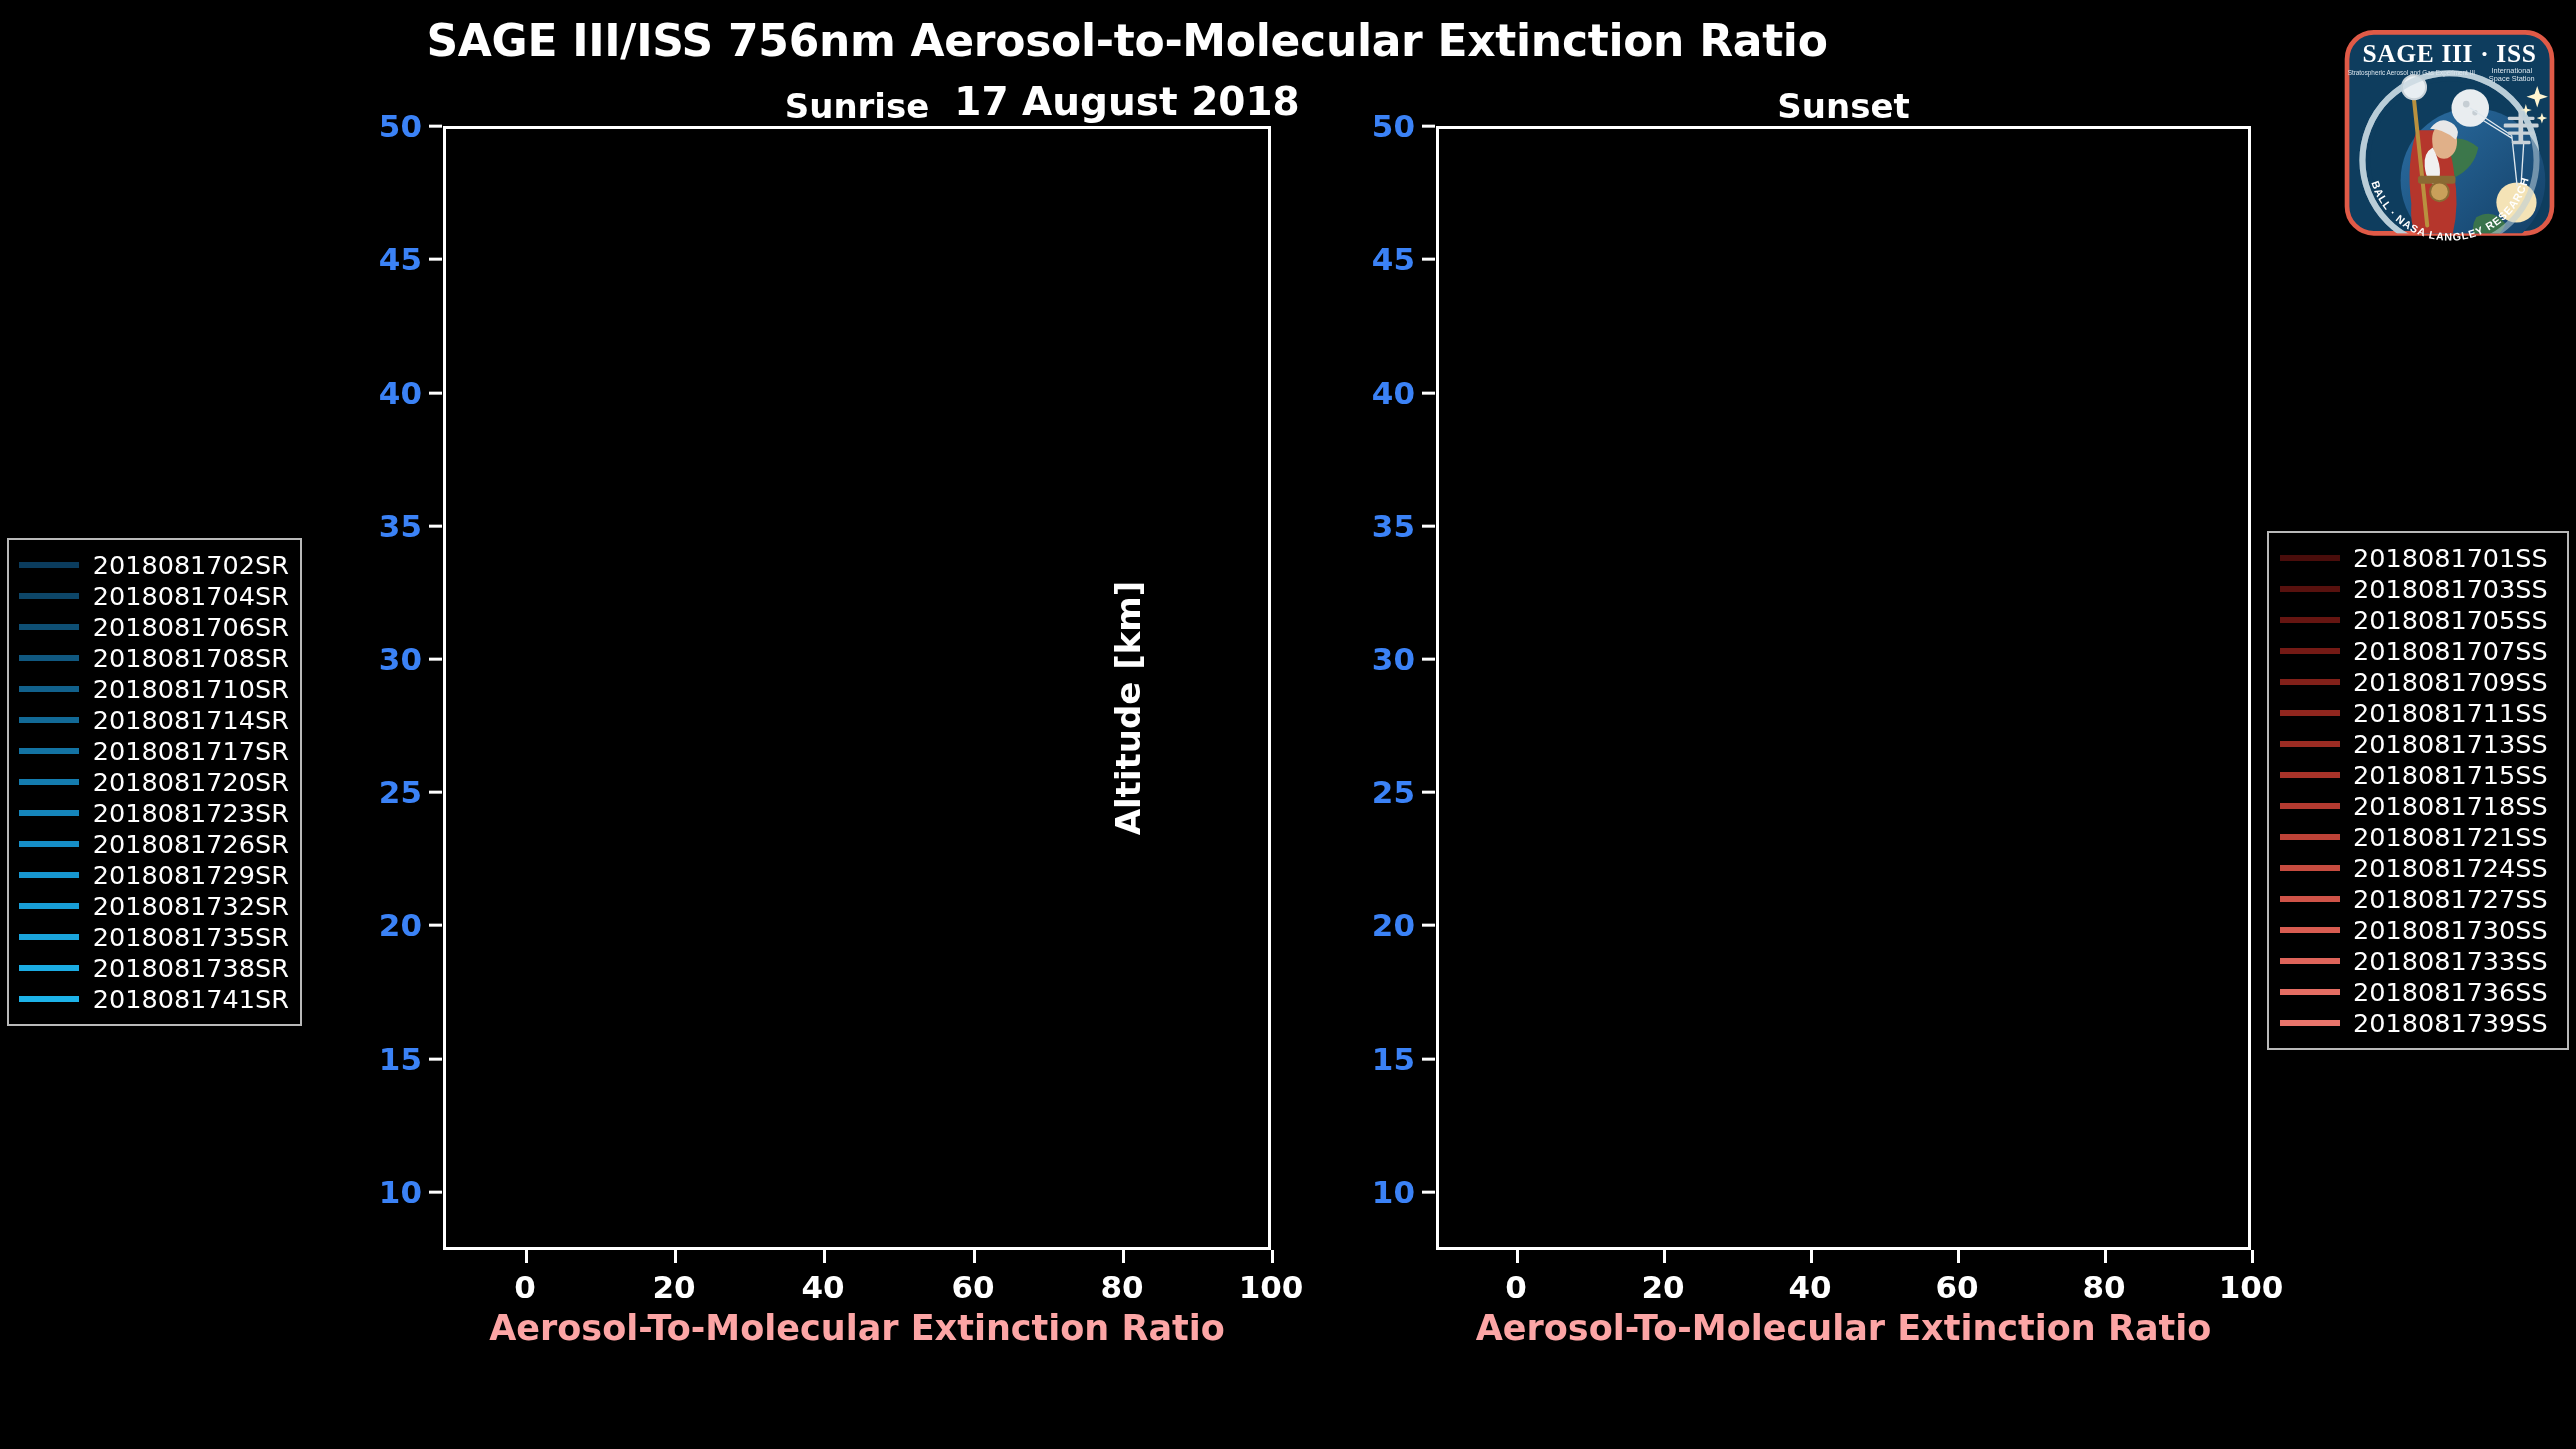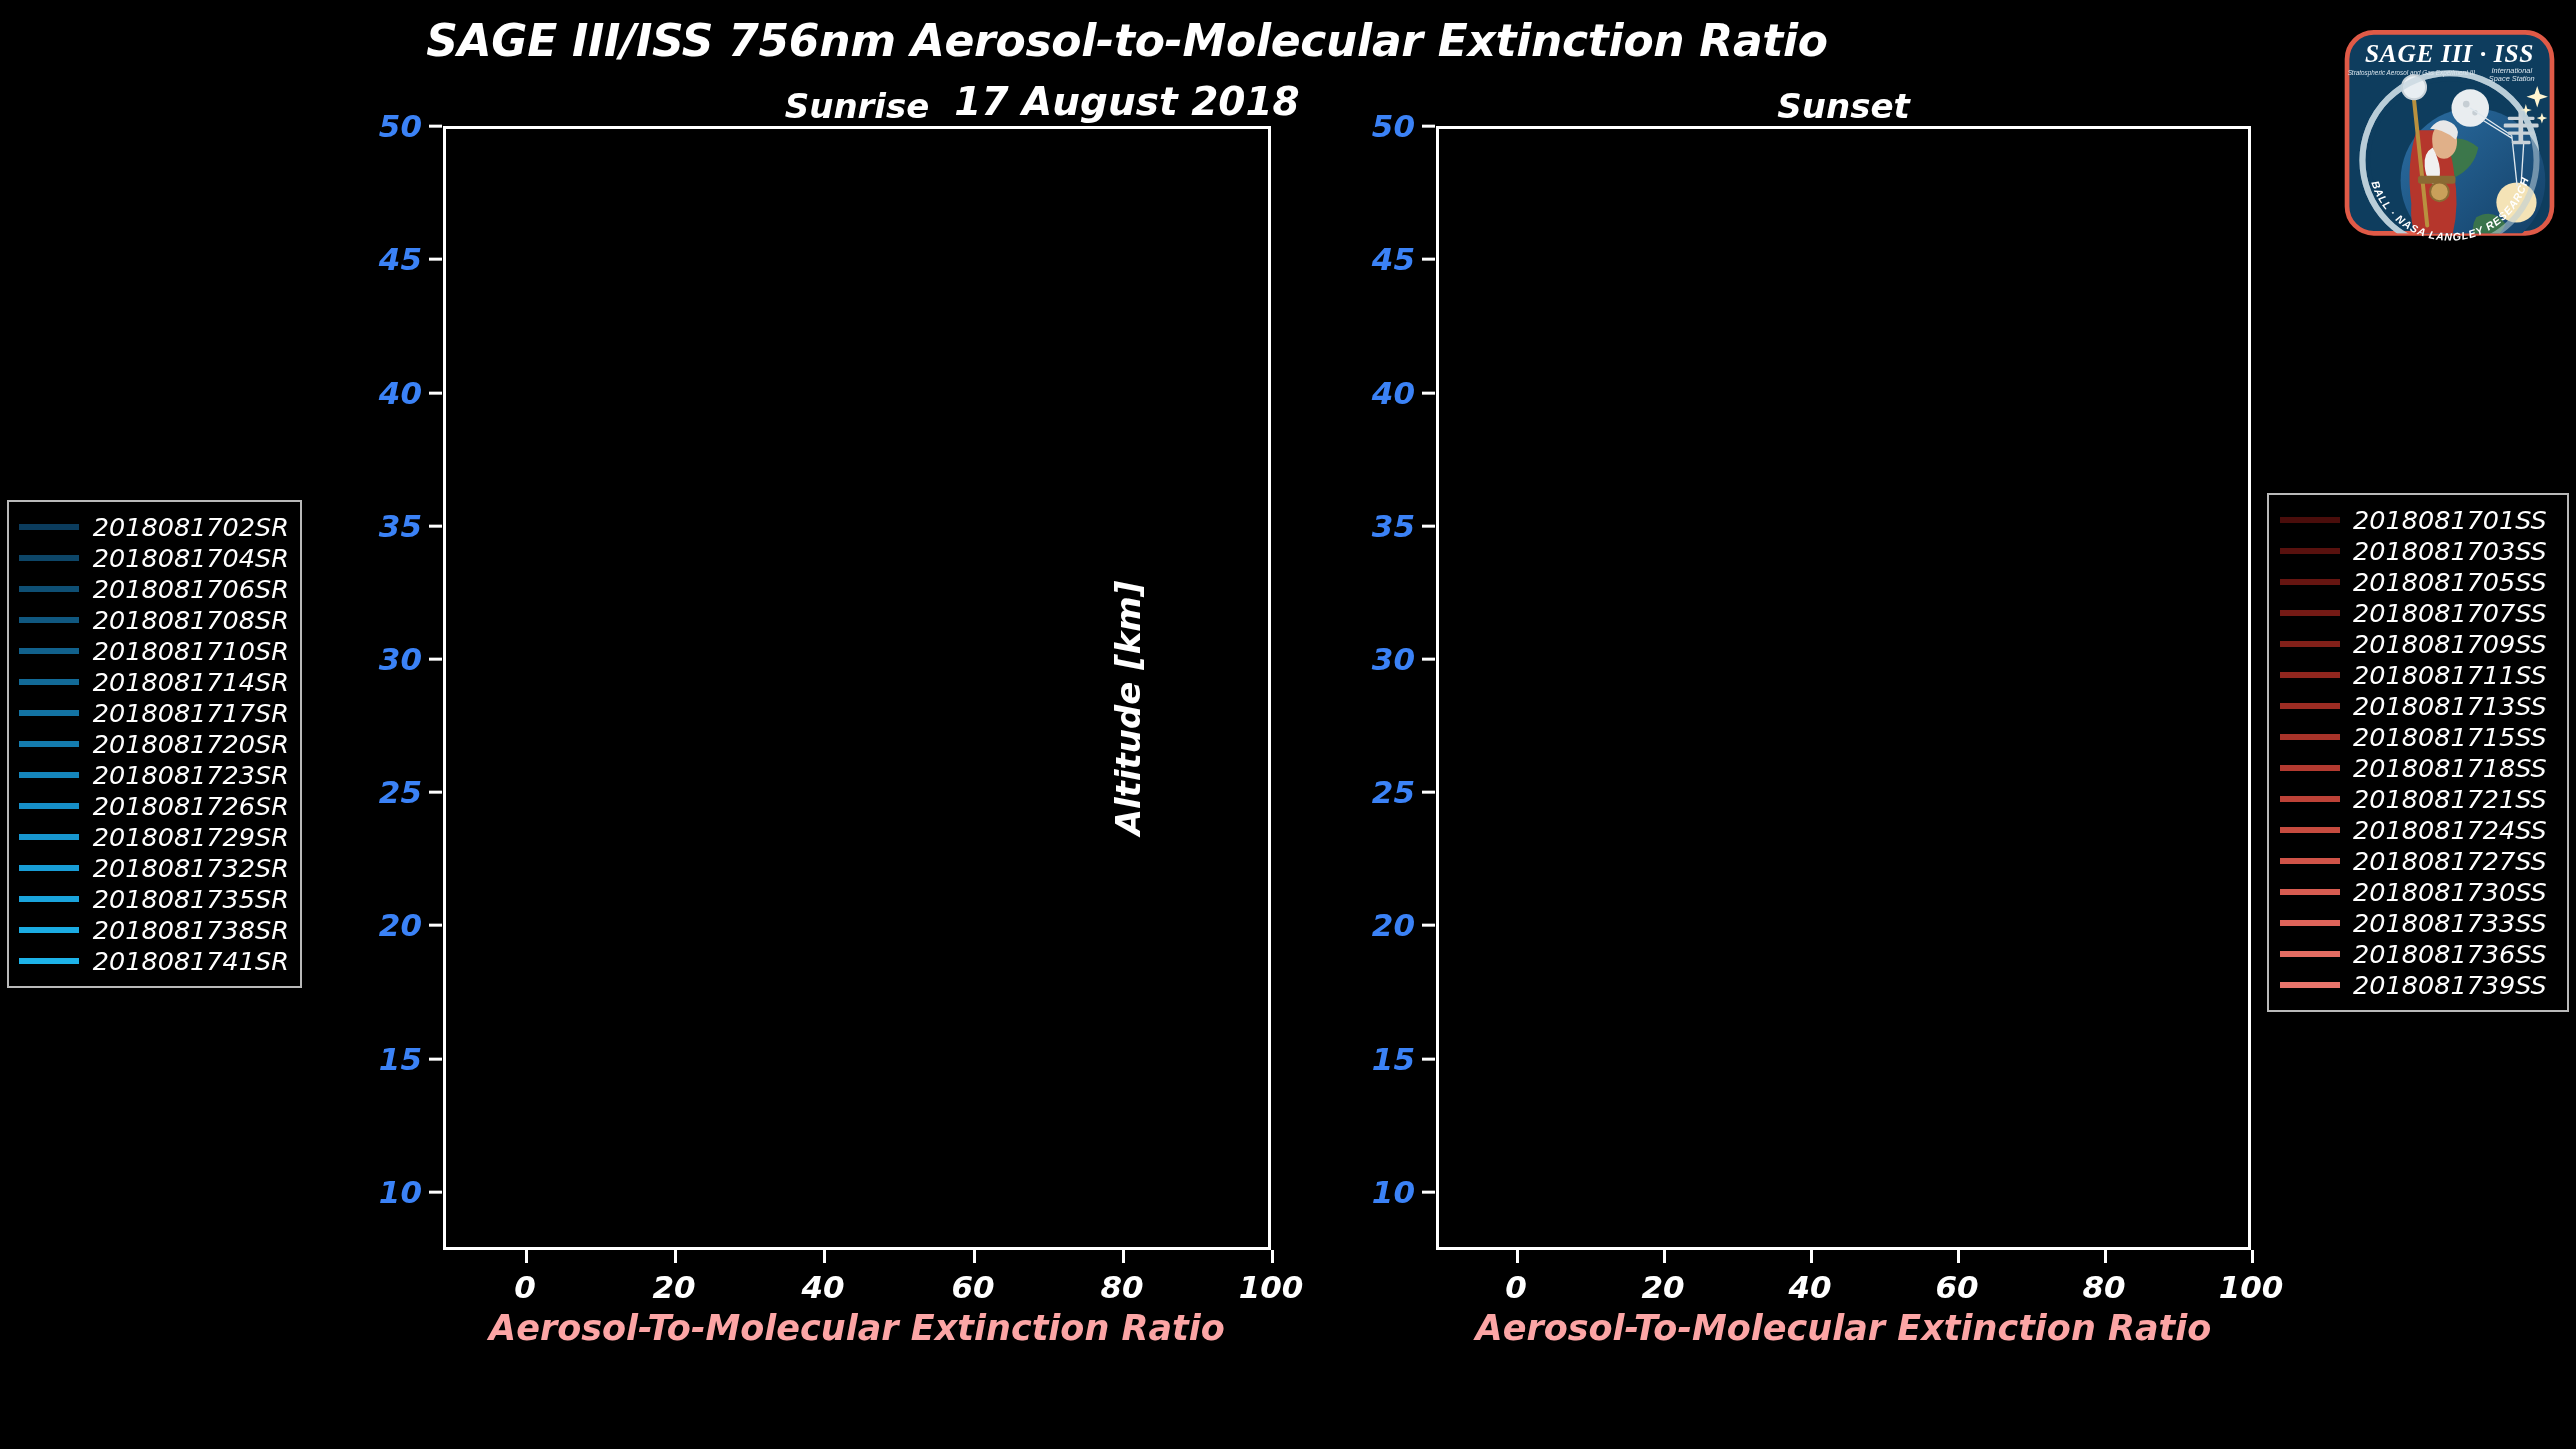--- a/index.html
+++ b/index.html
@@ -1,21 +1,21 @@
 <!DOCTYPE html>
 <html style="font-size:10.7px"><head>
 <meta charset="utf-8">
 <style>
   * { box-sizing: border-box; margin: 0; padding: 0; }
   html, body {
     width: 2576px; height: 1449px;
     background: #000; overflow: hidden;
     font-family: "DejaVu Sans", sans-serif;
   }
-  #root { position: relative; width: 2576px; height: 1449px; background: #000; font-style: italic; }
+  #root { position: relative; width: 2576px; height: 1449px; background: #000; }
 
   
   .main-title {
     position: absolute; left: 0; top: 14.8px; width: 2254px;
     text-align: center; color: #fff;
     font-size: 44px; font-weight: bold; letter-spacing: -0.3px;
     font-family: "DejaVu Sans", sans-serif;
   }
   .date-title {
     position: absolute; left: 0; top: 79px; width: 2254px;
@@ -75,20 +75,21 @@
   }
   .axis-label-x {
     position: absolute; color: #fca5a5; font-size: 35px; font-weight: bold;
     text-align: center; white-space: nowrap;
   }
 
   
   .legend-box {
     position: absolute; border: 2px solid #b9b9b9; background: #000;
     padding: 9.4px 12px 9.4px 10.7px;
+    margin-top: 38px;
   }
   .legend-row { display: flex; align-items: center; height: 31px; }
   .legend-swatch { width: 60px; height: 6px; flex: 0 0 60px; margin-right: 13.4px; }
   .legend-label {
     color: #fff; font-size: 25.5px; font-weight: 500; white-space: nowrap;
     font-family: "DejaVu Sans", sans-serif;
   }
 
   
   #tropo-key { position: absolute; left: 12px; top: 1325px; width: 376px; }

